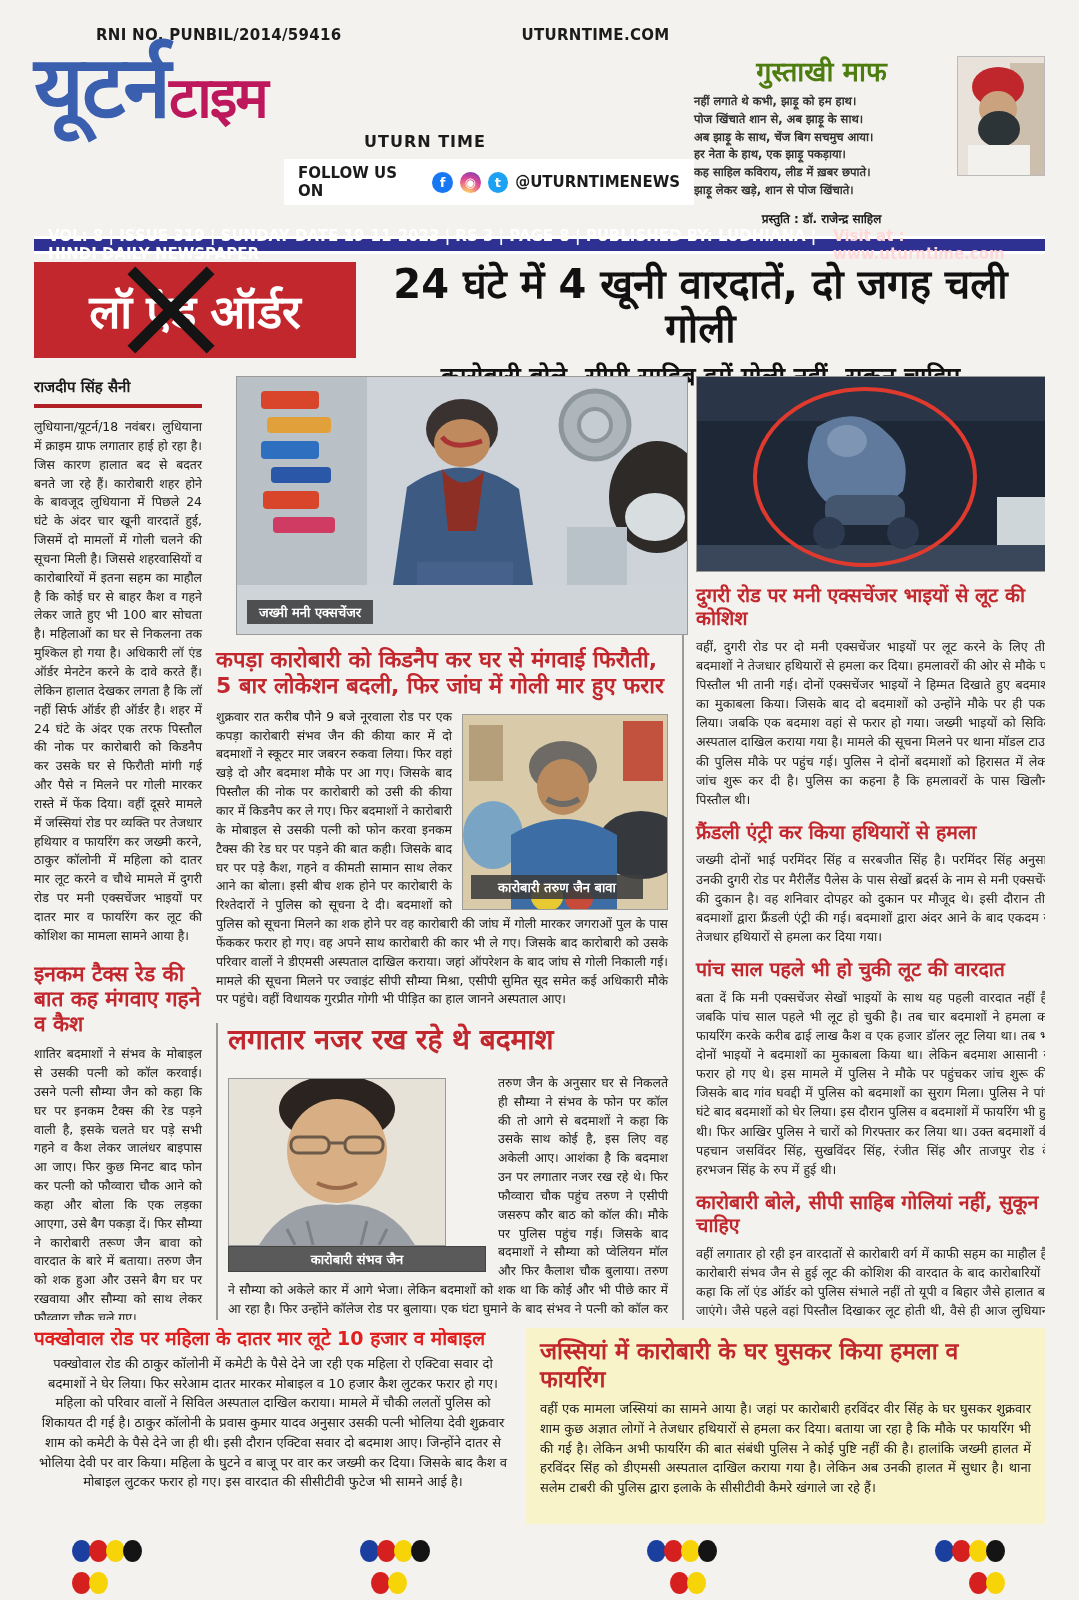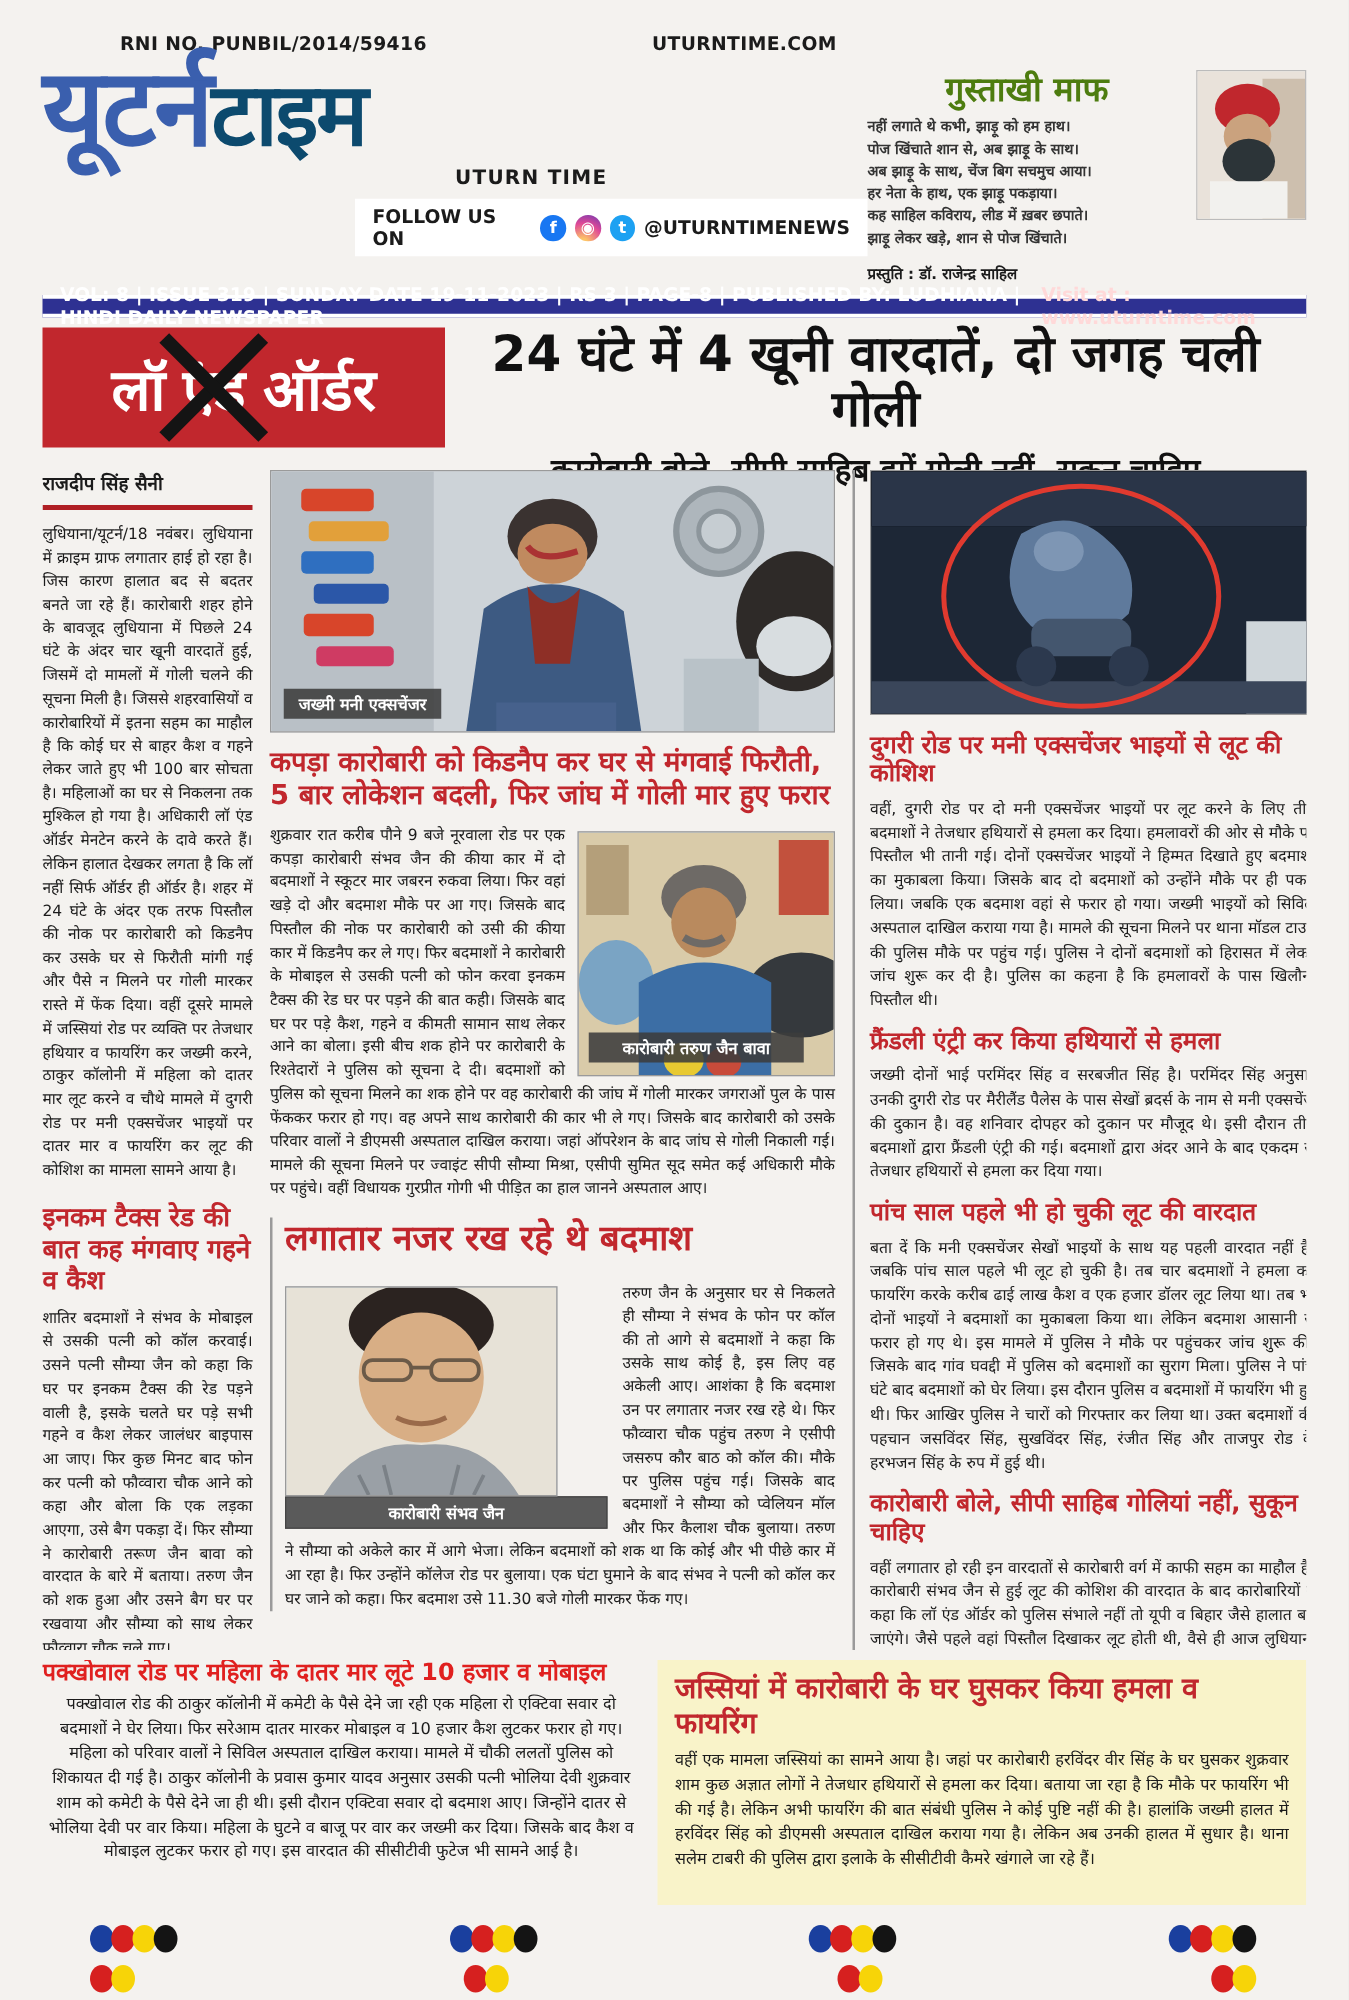--- a/index.html
+++ b/index.html
@@ -9,35 +9,35 @@
     overflow:hidden; margin:0 auto; padding:26px 34px 0 34px; color:#1b1b1b;
   }
   
   .hdr-top { display:flex; font-weight:bold; font-size:15px; letter-spacing:.3px; }
   .hdr-top .rni { margin-left:62px; }
   .hdr-top .site { margin-left:180px; }
   .header { display:flex; height:188px; }
   .mast-block { width:660px; position:relative; }
   .mast { font-weight:bold; line-height:1; white-space:nowrap; }
   .mast .hi1 { color:#3a5fae; font-size:86px; letter-spacing:-2px; }
-  .mast .hi2 { color:#0c4a6e; font-size:70px; letter-spacing:-2px; }
+  .mast .hi2 { color:#be185d; font-size:56px; letter-spacing:-2px; }
   .mast-en { font-weight:bold; font-size:16px; margin:2px 0 0 330px; letter-spacing:1px; }
   .followbar { background:#fff; display:inline-flex; align-items:center; gap:7px;
     padding:5px 14px; margin:8px 0 0 250px; font-weight:bold; font-size:15px; }
   .soc { width:21px; height:21px; border-radius:50%; color:#fff; font-size:13px; font-weight:bold;
     display:flex; align-items:center; justify-content:center; }
   .soc.fb { background:#1877f2; }
   .soc.ig { background:radial-gradient(circle at 30% 110%, #fdc468 15%, #df4996 60%, #6a38b3 100%); }
   .soc.tw { background:#1da1f2; }
   
   .gustakhi { flex:1; display:flex; gap:8px; padding-top:8px; }
   .g-text { flex:1; }
   .g-title { color:#4d7c0f; font-weight:bold; font-size:27px; text-align:center; margin-bottom:4px; }
   .g-line { font-size:11.5px; font-weight:bold; color:#333; line-height:1.55; }
-  .g-credit { font-size:12px; font-weight:bold; margin-top:10px; text-align:left; }
+  .g-credit { font-size:12px; font-weight:bold; margin-top:10px; text-align:center; }
   .g-photo { width:88px; height:120px; flex:none; margin-top:4px; border:1px solid #bbb; }
   
   .infobar { background:#2e3192; color:#fff; height:18px; margin-top:4px;
     display:flex; align-items:center; justify-content:space-between; padding:0 14px;
     font-weight:bold; font-size:15px; border-top:3px solid #fff; border-bottom:3px solid #fff; }
   .infobar .visit { color:#ffd9d9; }
   
   .lead { display:flex; margin-top:8px; height:108px; }
   .law-box { width:322px; height:96px; background:#c1272d; color:#fff; display:flex;
     align-items:center; justify-content:center; gap:10px; font-size:46px; font-weight:bold; }
@@ -161,21 +161,21 @@
 
     <div class="col1">
       <div class="byline">राजदीप सिंह सैनी</div>
       <div class="redrule"></div>
       <div class="body-txt">लुधियाना/यूटर्न/18 नवंबर। लुधियाना में क्राइम ग्राफ लगातार हाई हो रहा है। जिस कारण हालात बद से बदतर बनते जा रहे हैं। कारोबारी शहर होने के बावजूद लुधियाना में पिछले 24 घंटे के अंदर चार खूनी वारदातें हुई, जिसमें दो मामलों में गोली चलने की सूचना मिली है। जिससे शहरवासियों व कारोबारियों में इतना सहम का माहौल है कि कोई घर से बाहर कैश व गहने लेकर जाते हुए भी 100 बार सोचता है। महिलाओं का घर से निकलना तक मुश्किल हो गया है। अधिकारी लॉ एंड ऑर्डर मेनटेन करने के दावे करते हैं। लेकिन हालात देखकर लगता है कि लॉ नहीं सिर्फ ऑर्डर ही ऑर्डर है। शहर में 24 घंटे के अंदर एक तरफ पिस्तौल की नोक पर कारोबारी को किडनैप कर उसके घर से फिरौती मांगी गई और पैसे न मिलने पर गोली मारकर रास्ते में फेंक दिया। वहीं दूसरे मामले में जस्सियां रोड पर व्यक्ति पर तेजधार हथियार व फायरिंग कर जख्मी करने, ठाकुर कॉलोनी में महिला को दातर मार लूट करने व चौथे मामले में दुगरी रोड पर मनी एक्सचेंजर भाइयों पर दातर मार व फायरिंग कर लूट की कोशिश का मामला सामने आया है।</div>
       <div class="sec-title">इनकम टैक्स रेड की बात कह मंगवाए गहने व कैश</div>
       <div class="body-txt">शातिर बदमाशों ने संभव के मोबाइल से उसकी पत्नी को कॉल करवाई। उसने पत्नी सौम्या जैन को कहा कि घर पर इनकम टैक्स की रेड पड़ने वाली है, इसके चलते घर पड़े सभी गहने व कैश लेकर जालंधर बाइपास आ जाए। फिर कुछ मिनट बाद फोन कर पत्नी को फौव्वारा चौक आने को कहा और बोला कि एक लड़का आएगा, उसे बैग पकड़ा दें। फिर सौम्या ने कारोबारी तरूण जैन बावा को वारदात के बारे में बताया। तरुण जैन को शक हुआ और उसने बैग घर पर रखवाया और सौम्या को साथ लेकर फौव्वारा चौक चले गए।</div>
     </div>
 
     <div class="col2">
-      <div class="photo-frame" style="width:452px;height:210px;">
+      <div class="photo-frame" style="width:452px;height:259px;margin-left:20px;">
         <svg width="450" height="208" viewBox="0 0 450 208">
           <rect width="450" height="208" fill="#cdd3d8"></rect>
           <rect x="0" y="0" width="130" height="208" fill="#b9c0c6"></rect>
           <rect x="24" y="14" width="58" height="18" rx="4" fill="#d8452a"></rect>
           <rect x="30" y="40" width="64" height="16" rx="4" fill="#e2a03a"></rect>
           <rect x="24" y="64" width="58" height="18" rx="4" fill="#2f6fc0"></rect>
           <rect x="34" y="90" width="60" height="16" rx="4" fill="#2b57a8"></rect>
           <rect x="26" y="114" width="56" height="18" rx="4" fill="#d8452a"></rect>
           <rect x="36" y="140" width="62" height="16" rx="4" fill="#cf3b63"></rect>
           <ellipse cx="225" cy="52" rx="36" ry="30" fill="#3a3230"></ellipse>

